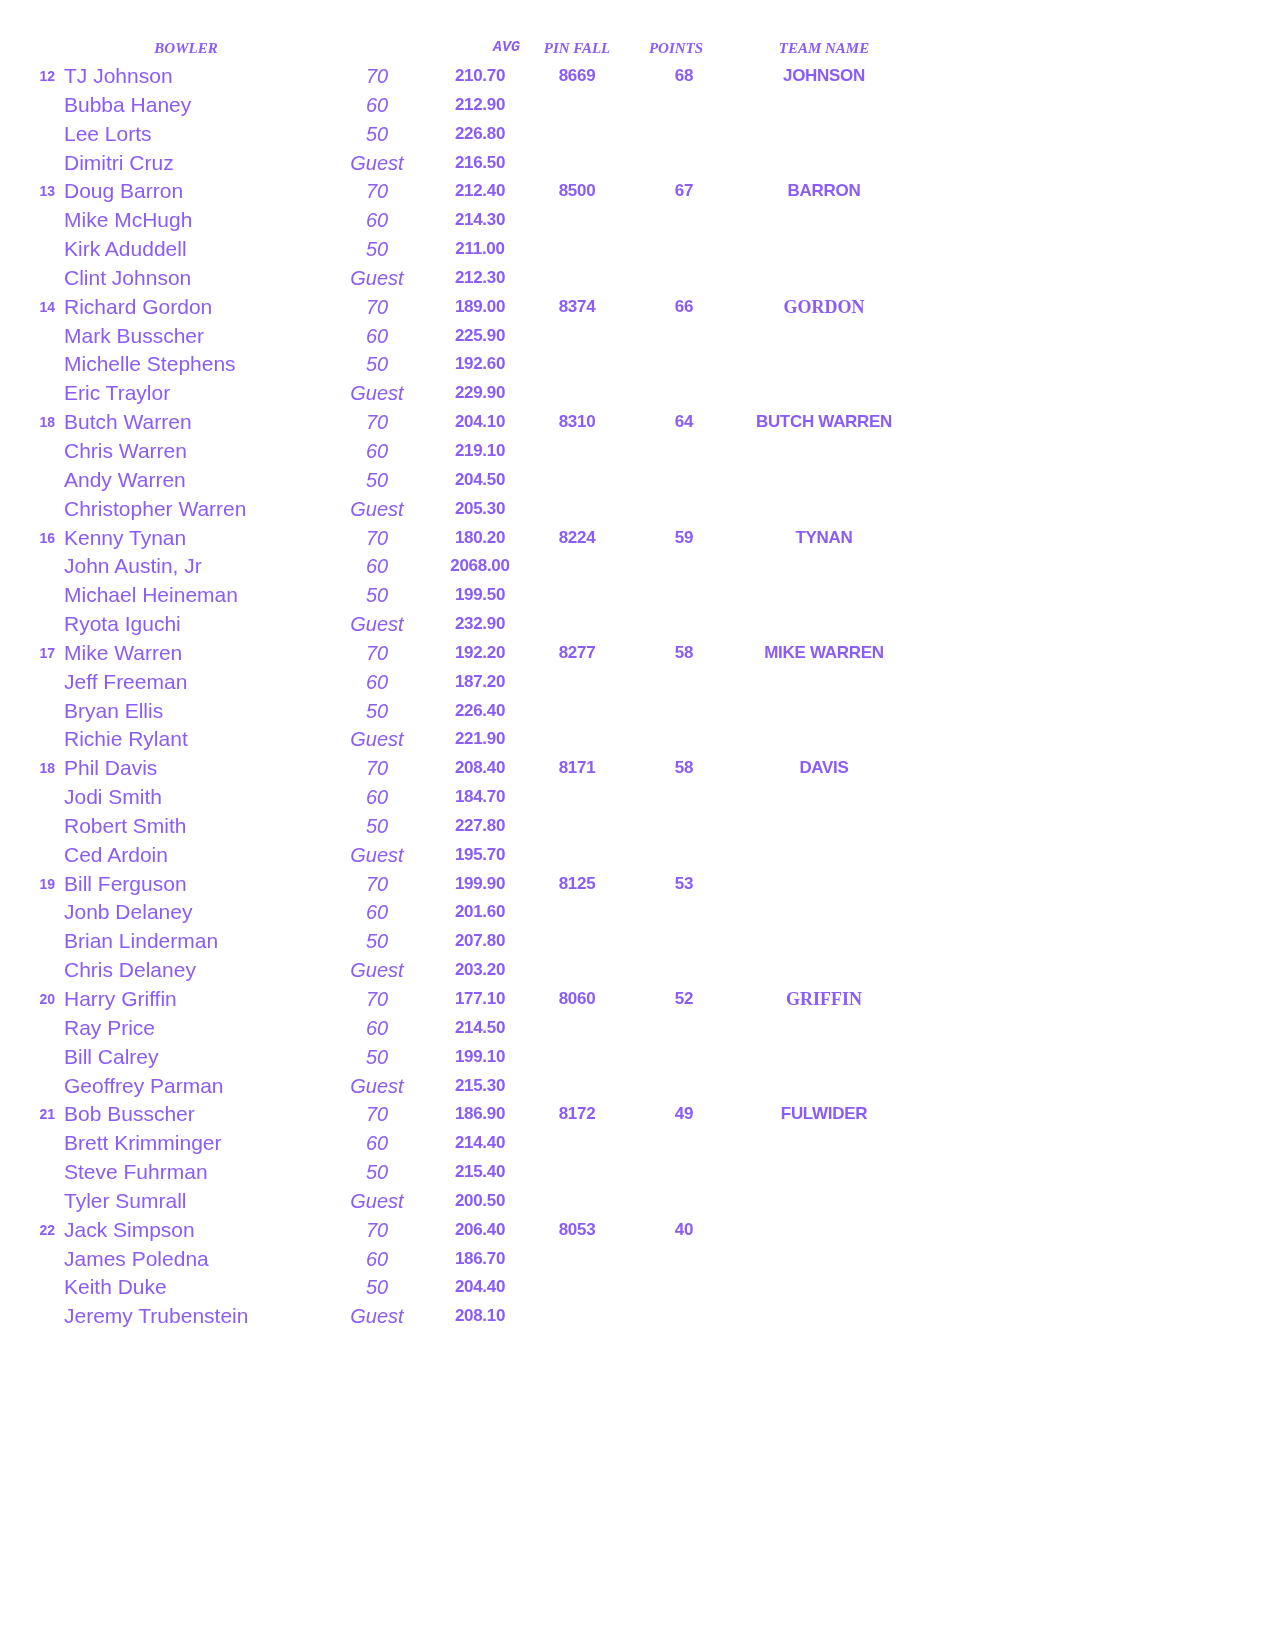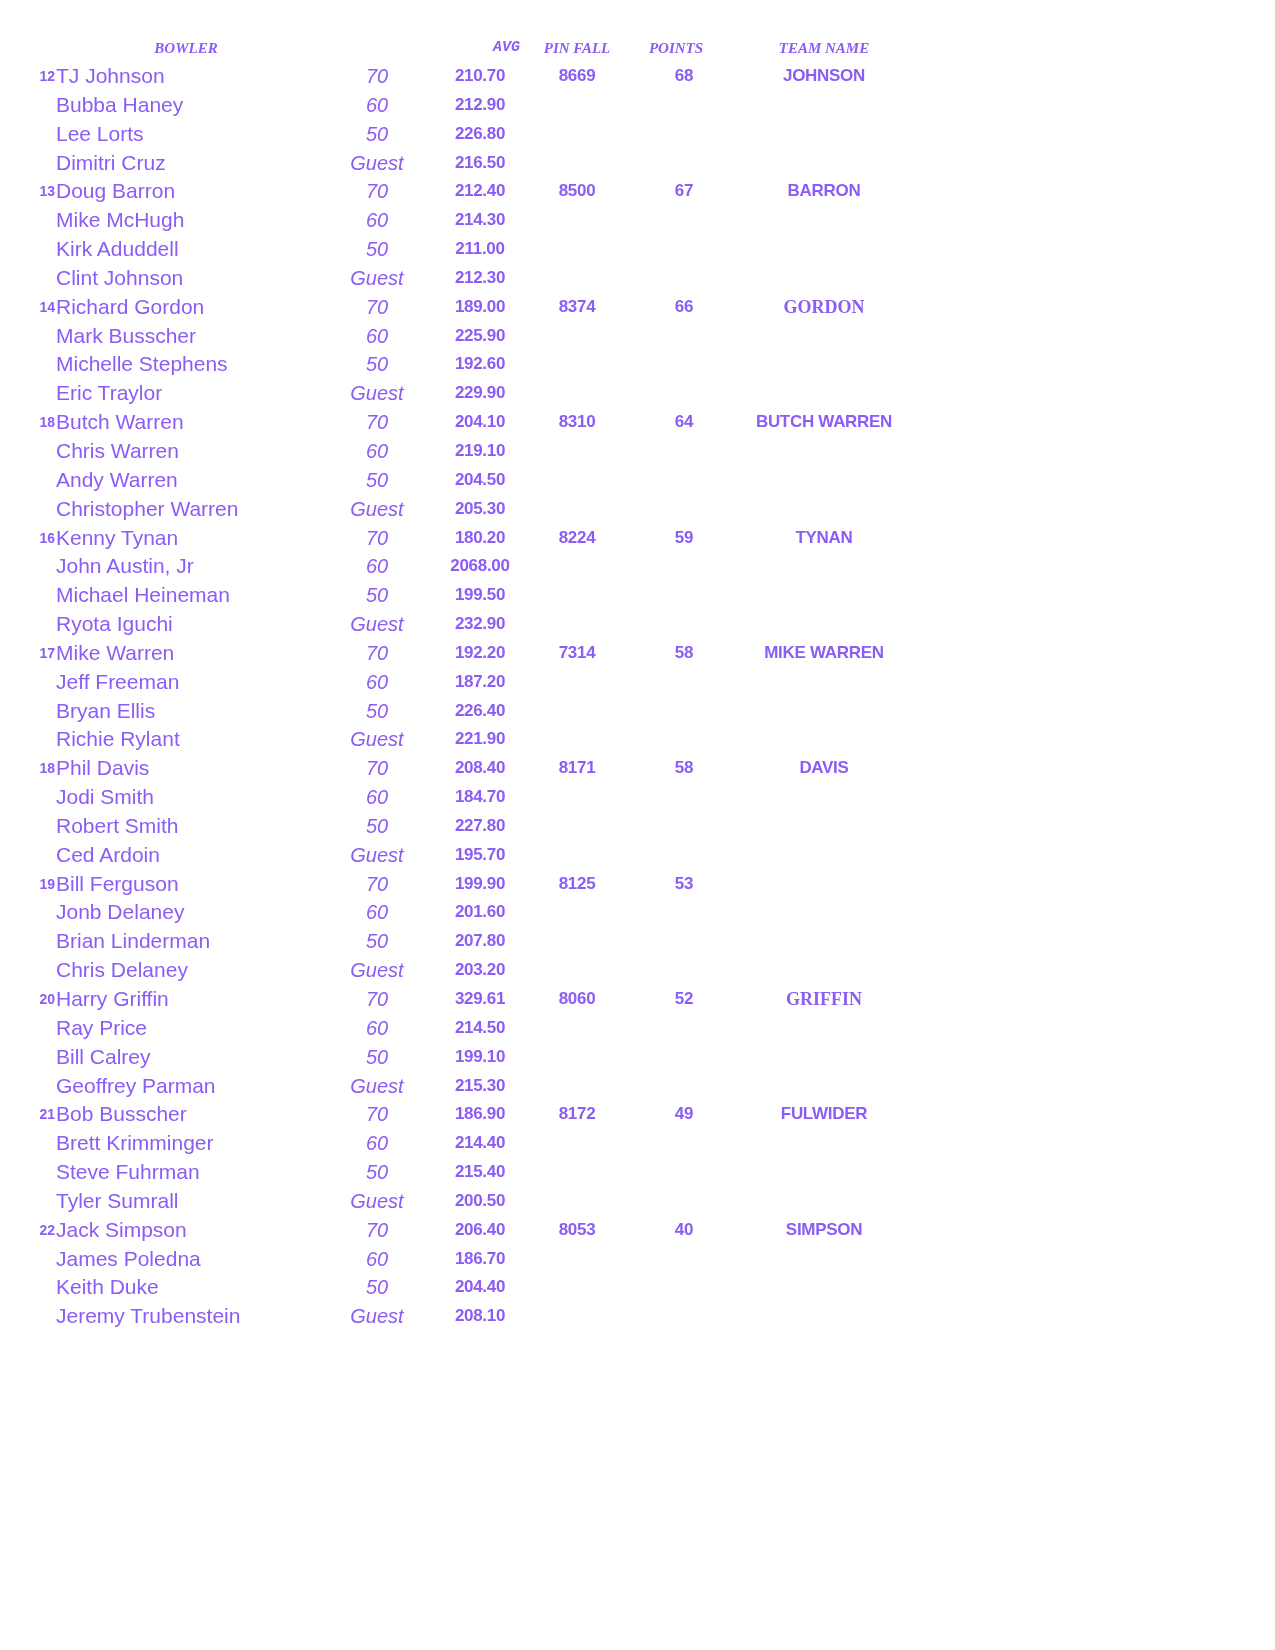--- a/index.html
+++ b/index.html
@@ -47,21 +47,21 @@
     width: 100%;
     height: 28.85px;
     line-height: 28.85px;
   }
   .cell { position: absolute; display: block; white-space: nowrap; }
   .c-rank {
     left: 18px; width: 37px; text-align: right;
     font-weight: bold; font-size: 14px;
   }
   .c-name {
-    left: 56px; width: 260px; text-align: left;
+    left: 64px; width: 260px; text-align: left;
     font-size: 21px;
   }
   .c-pos {
     left: 307px; width: 140px; text-align: center;
     font-style: italic; font-size: 20px;
   }
   .c-avg, .c-pin, .c-points, .c-team {
     font-weight: bold; font-size: 17px; letter-spacing: -0.3px;
   }
   .c-avg    { left: 420px; width: 120px; text-align: center; }
@@ -204,21 +204,21 @@
       <div class="row">
         <span class="cell c-name">Ryota Iguchi</span>
         <span class="cell c-pos">Guest</span>
         <span class="cell c-avg">232.90</span>
       </div>
       <div class="row">
         <span class="cell c-rank">17</span>
         <span class="cell c-name">Mike Warren</span>
         <span class="cell c-pos">70</span>
         <span class="cell c-avg">192.20</span>
-        <span class="cell c-pin">7314</span>
+        <span class="cell c-pin">8277</span>
         <span class="cell c-points">58</span>
         <span class="cell c-team">MIKE WARREN</span>
       </div>
       <div class="row">
         <span class="cell c-name">Jeff Freeman</span>
         <span class="cell c-pos">60</span>
         <span class="cell c-avg">187.20</span>
       </div>
       <div class="row">
         <span class="cell c-name">Bryan Ellis</span>
@@ -274,21 +274,21 @@
       </div>
       <div class="row">
         <span class="cell c-name">Chris Delaney</span>
         <span class="cell c-pos">Guest</span>
         <span class="cell c-avg">203.20</span>
       </div>
       <div class="row">
         <span class="cell c-rank">20</span>
         <span class="cell c-name">Harry Griffin</span>
         <span class="cell c-pos">70</span>
-        <span class="cell c-avg">329.61</span>
+        <span class="cell c-avg">177.10</span>
         <span class="cell c-pin">8060</span>
         <span class="cell c-points">52</span>
         <span class="cell c-team serif-team">GRIFFIN</span>
       </div>
       <div class="row">
         <span class="cell c-name">Ray Price</span>
         <span class="cell c-pos">60</span>
         <span class="cell c-avg">214.50</span>
       </div>
       <div class="row">
@@ -325,21 +325,20 @@
         <span class="cell c-pos">Guest</span>
         <span class="cell c-avg">200.50</span>
       </div>
       <div class="row">
         <span class="cell c-rank">22</span>
         <span class="cell c-name">Jack Simpson</span>
         <span class="cell c-pos">70</span>
         <span class="cell c-avg">206.40</span>
         <span class="cell c-pin">8053</span>
         <span class="cell c-points">40</span>
-        <span class="cell c-team">SIMPSON</span>
       </div>
       <div class="row">
         <span class="cell c-name">James Poledna</span>
         <span class="cell c-pos">60</span>
         <span class="cell c-avg">186.70</span>
       </div>
       <div class="row">
         <span class="cell c-name">Keith Duke</span>
         <span class="cell c-pos">50</span>
         <span class="cell c-avg">204.40</span>

